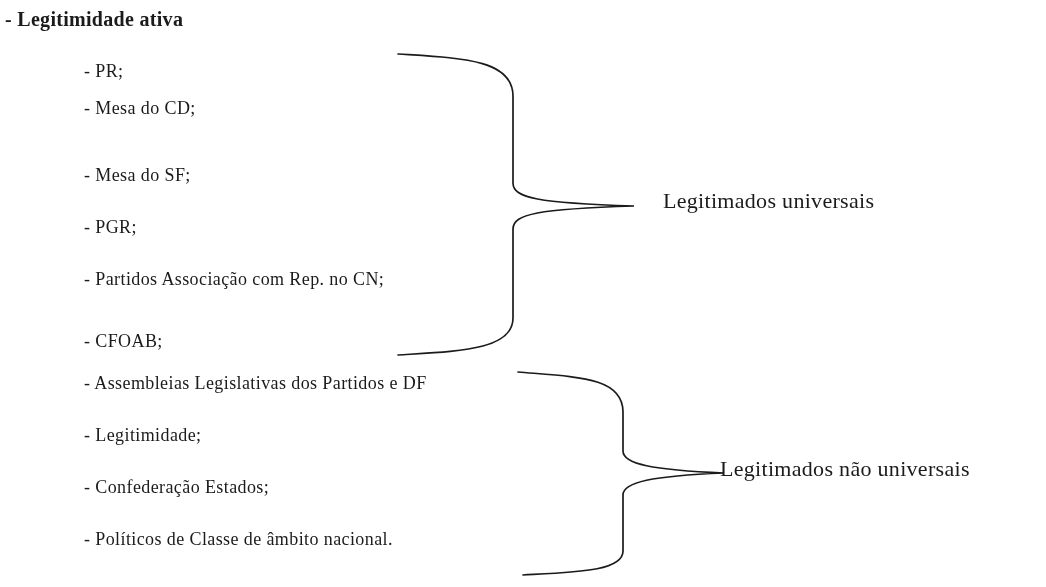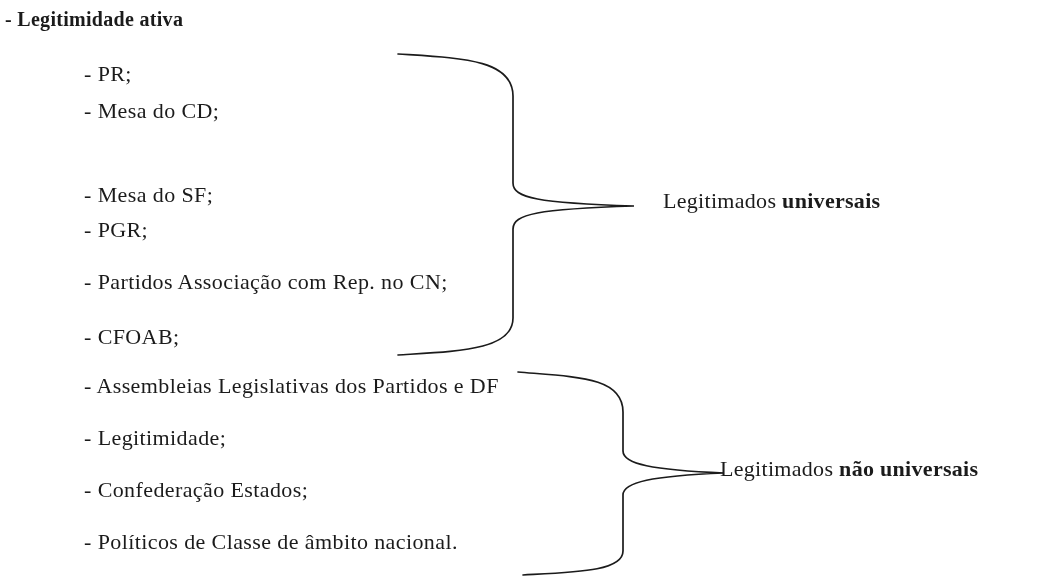--- a/index.html
+++ b/index.html
@@ -20,32 +20,32 @@
     left: 5px;
     top: 8px;
     font-size: 20px;
     font-weight: bold;
     letter-spacing: 0.3px;
     white-space: nowrap;
   }
   .list-item {
     position: absolute;
     left: 84px;
-    font-size: 22px;
+    font-size: 18px;
     letter-spacing: 0.4px;
     white-space: nowrap;
   }
   .group-label {
     position: absolute;
     font-size: 22px;
     letter-spacing: 0.3px;
     white-space: nowrap;
   }
   .group-label b {
-    font-weight: bold;
+    font-weight: normal;
   }
   .brace-layer {
     position: absolute;
     left: 0;
     top: 0;
     width: 1046px;
     height: 587px;
     pointer-events: none;
   }
   .brace-layer path {
@@ -54,24 +54,24 @@
     stroke-linecap: round;
   }
 </style>
 </head>
 <body>
 
 <div class="doc-heading">- Legitimidade ativa</div>
 
 <div class="list-item" style="top:61px">- PR;</div>
 <div class="list-item" style="top:98px">- Mesa do CD;</div>
-<div class="list-item" style="top:182px">- Mesa do SF;</div>
+<div class="list-item" style="top:165px">- Mesa do SF;</div>
 <div class="list-item" style="top:217px">- PGR;</div>
 <div class="list-item" style="top:269px">- Partidos Associação com Rep. no CN;</div>
-<div class="list-item" style="top:324px">- CFOAB;</div>
+<div class="list-item" style="top:331px">- CFOAB;</div>
 
 <div class="list-item" style="top:373px">- Assembleias Legislativas dos Partidos e DF</div>
 <div class="list-item" style="top:425px">- Legitimidade;</div>
 <div class="list-item" style="top:477px">- Confederação Estados;</div>
 <div class="list-item" style="top:529px">- Políticos de Classe de âmbito nacional.</div>
 
 <svg class="brace-layer" viewBox="0 0 1046 587" xmlns="http://www.w3.org/2000/svg">
   <path d="M 398 54
            C 460 58 513 59 513 96
            L 513 183

